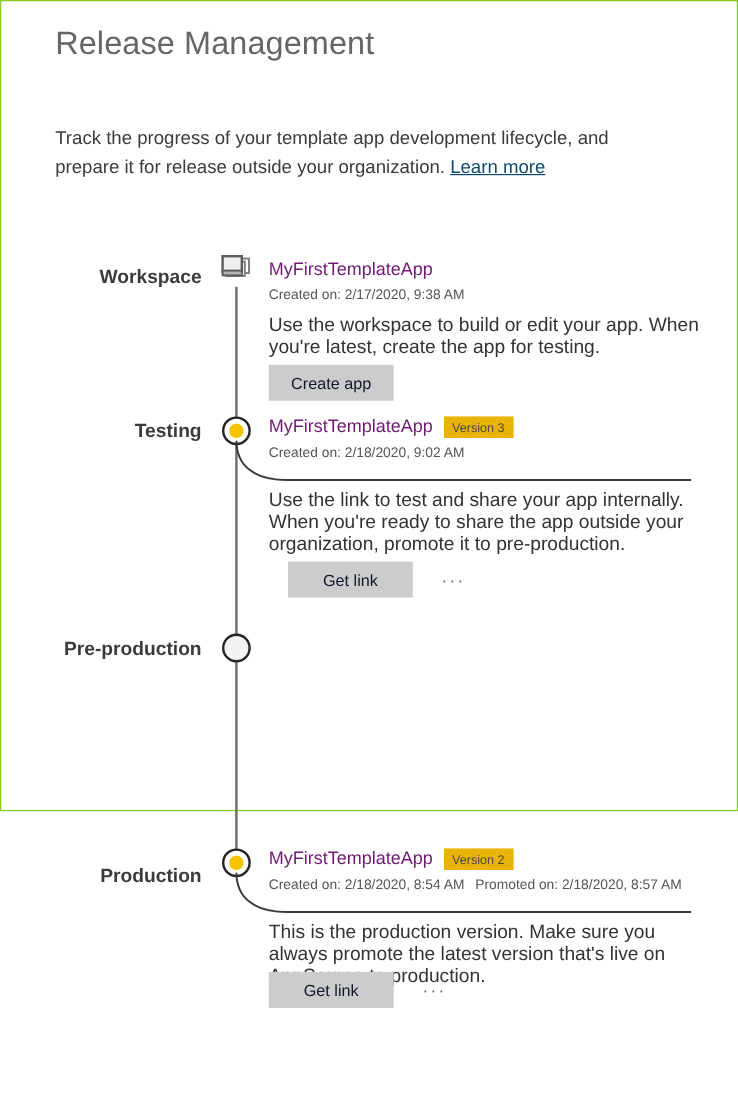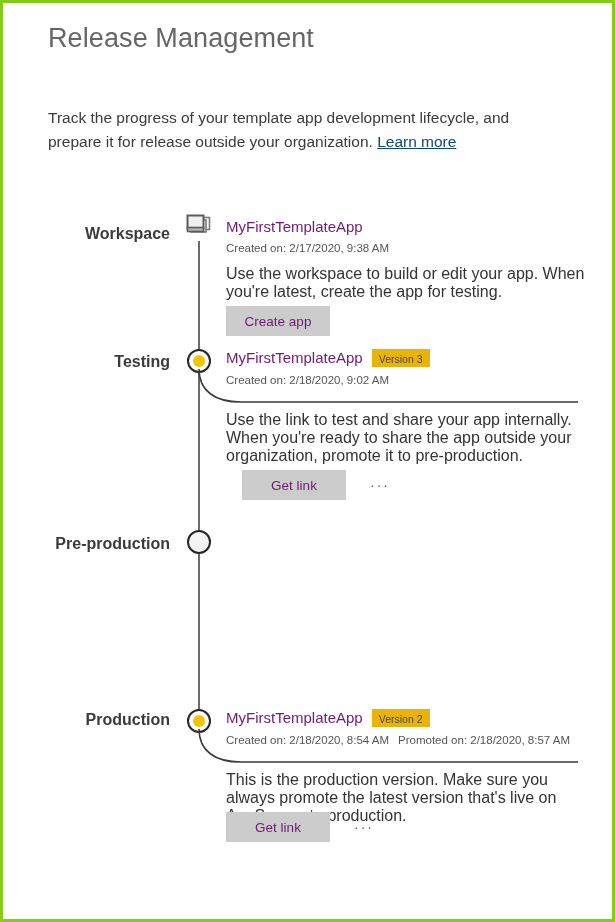--- a/index.html
+++ b/index.html
@@ -10,23 +10,23 @@
   body {
     width: 615px;
     height: 922px;
     font-family: "Liberation Sans", sans-serif;
     color: #333333;
     overflow: hidden;
   }
   #page {
     position: relative;
     width: 615px;
-    height: 922px;
+    height: 676px;
     background: #ffffff;
-    border: 3px solid #84cc16;
+    border: 1px solid #84cc16;
   }
 
   
   .page-title {
     position: absolute;
     left: 45px;
     top: 20px;
     font-size: 27px;
     font-weight: 400;
     color: #666666;
@@ -156,21 +156,21 @@
   }
   .meta .sep { display: inline-block; width: 9px; }
   .btn-row {
     display: flex;
     align-items: center;
     gap: 0px;
   }
   .btn {
     background: #cccccc;
     border: none;
-    color: #701a75;
+    color: #0f172a;
     font-family: "Liberation Sans", sans-serif;
     font-size: 13.5px;
     height: 30px;
     min-width: 104px;
     padding: 0 14px;
     cursor: pointer;
     text-align: center;
   }
   .more-btn {
     background: transparent;
@@ -262,21 +262,21 @@
 
   <div class="stage" style="top:527px;">
     <div class="stage-label" style="top:5px;">Pre-production</div>
 
     <div class="marker">
       <div class="node empty"></div>
     </div>
   </div>
 
   <div class="stage" style="top:706px;">
-    <div class="stage-label" style="top:2px;">Production</div>
+    <div class="stage-label" style="top:15px;">Production</div>
 
     <div class="marker">
       <div class="node filled"></div>
     </div>
 
     <div class="connector" style="top:20px;">
       <svg width="390" height="36" viewBox="0 0 390 36" xmlns="http://www.w3.org/2000/svg">
         <path d="M10 0 C 10 22, 26 33, 52 33 L 389 33" fill="none" stroke="#3a3a3a" stroke-width="1.6"></path>
       </svg>
     </div>

